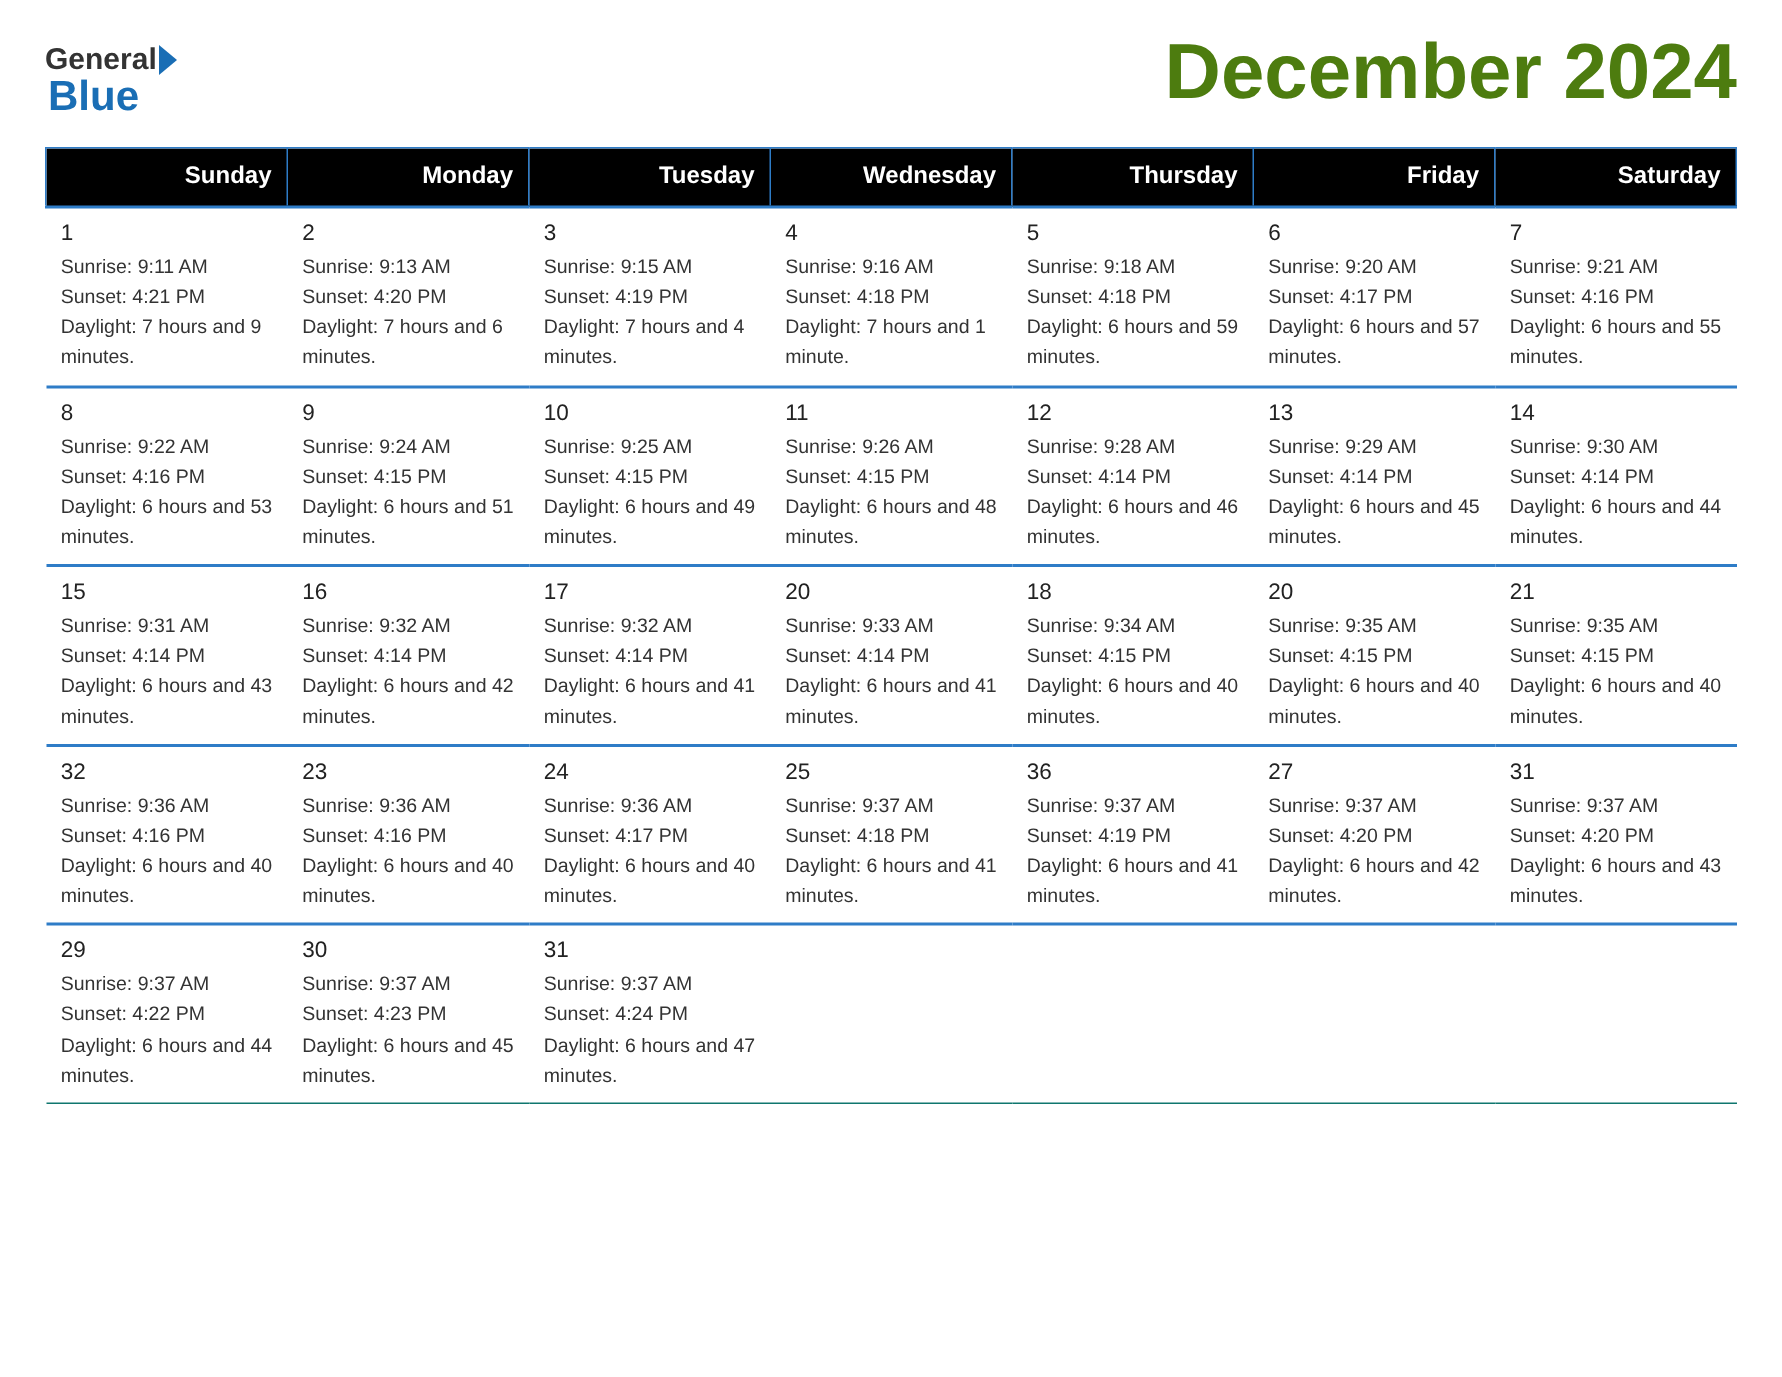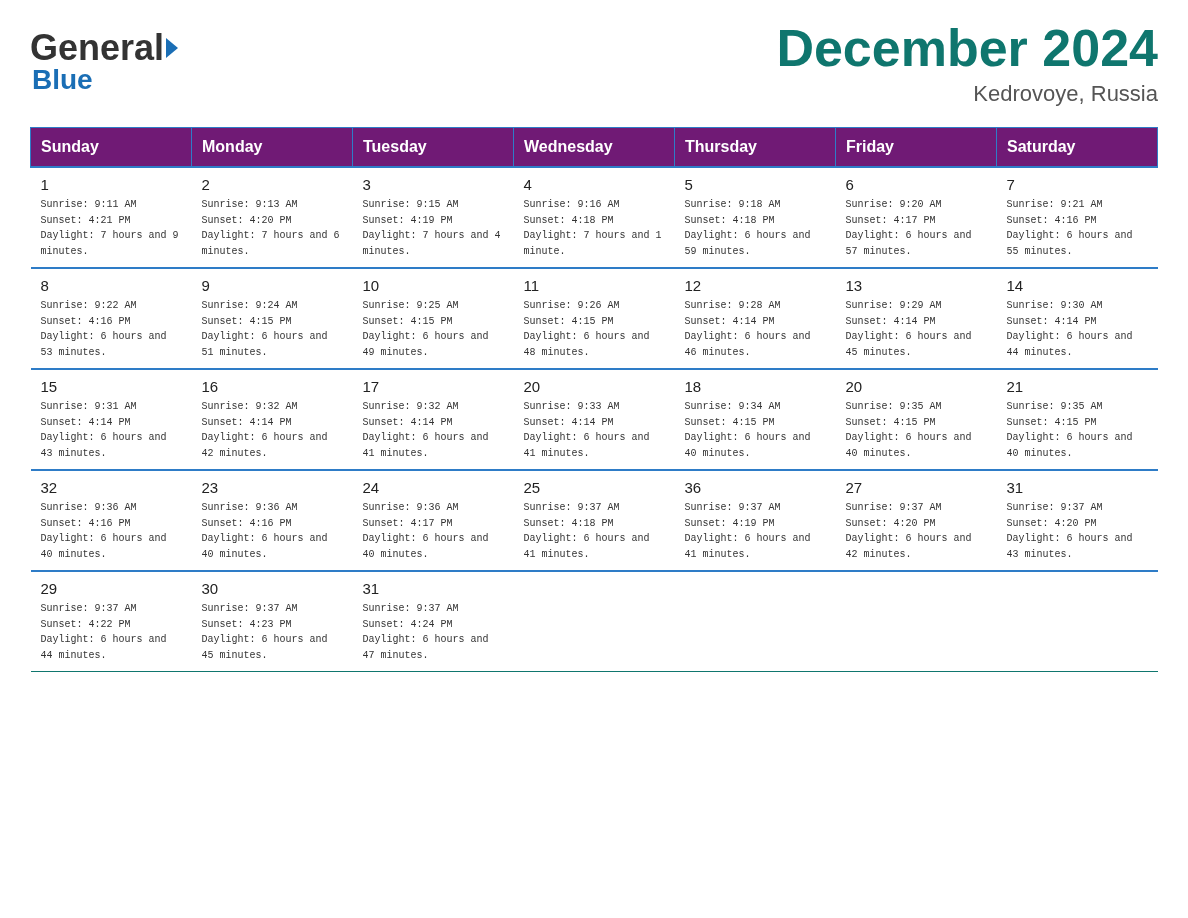--- a/index.html
+++ b/index.html
@@ -15,21 +15,21 @@
       justify-content: space-between;
       align-items: flex-start;
       margin-bottom: 20px;
     }
     .logo {
       display: flex;
       align-items: center;
       margin-top: 10px;
     }
     .logo-text-general {
-      font-size: 36px;
+      font-size: 20px;
       font-weight: bold;
       color: #333;
       line-height: 1;
     }
     .logo-text-blue {
       font-size: 28px;
       font-weight: bold;
       color: #1a6eb5;
       line-height: 1;
     }
@@ -55,39 +55,39 @@
       display: flex;
       align-items: center;
       margin-left: 2px;
     }
     .title-area {
       text-align: right;
     }
     .main-title {
       font-size: 52px;
       font-weight: bold;
-      color: #0f766e;
+      color: #4d7c0f;
       line-height: 1.1;
     }
     .subtitle {
       font-size: 22px;
       color: #555;
       margin-top: 4px;
     }
     .calendar {
       width: 100%;
       border-collapse: collapse;
     }
     .calendar th {
-      background-color: #701a75;
+      background-color: #000000;
       color: #fff;
       font-size: 16px;
       font-weight: bold;
       padding: 10px 10px;
-      text-align: left;
+      text-align: right;
       border: 1px solid #2e7cc7;
     }
     .calendar td {
       vertical-align: top;
       padding: 8px 10px;
       border: none;
       border-bottom: 2px solid #2e7cc7;
       font-size: 13px;
       color: #333;
       width: calc(100% / 7);
@@ -98,24 +98,23 @@
     .calendar tr.week-row:last-child td {
       border-bottom: 1px solid #0f766e;
     }
     .day-number {
       font-size: 15px;
       font-weight: normal;
       margin-bottom: 4px;
       color: #222;
     }
     .day-info {
-      font-size: 10px;
+      font-size: 13px;
       line-height: 1.55;
       color: #333;
-      font-family: Liberation Mono, monospace;
     }
     .calendar tbody tr:last-child td {
       border-bottom: none;
     }
     
     .week-row td {
       border-top: 2px solid #2e7cc7;
     }
   </style>
 </head>
@@ -128,21 +127,20 @@
         <span class="logo-text-general">General</span>
         <span class="logo-arrow"></span>
       </div>
       <div class="logo-line2">
         <span class="logo-text-blue">Blue</span>
       </div>
     </div>
   </div>
   <div class="title-area">
     <div class="main-title">December 2024</div>
-    <div class="subtitle">Kedrovoye, Russia</div>
   </div>
 </div>
 
 <table class="calendar">
   <thead>
     <tr>
     <th>Sunday</th>
         <th>Monday</th>
         <th>Tuesday</th>
         <th>Wednesday</th>

